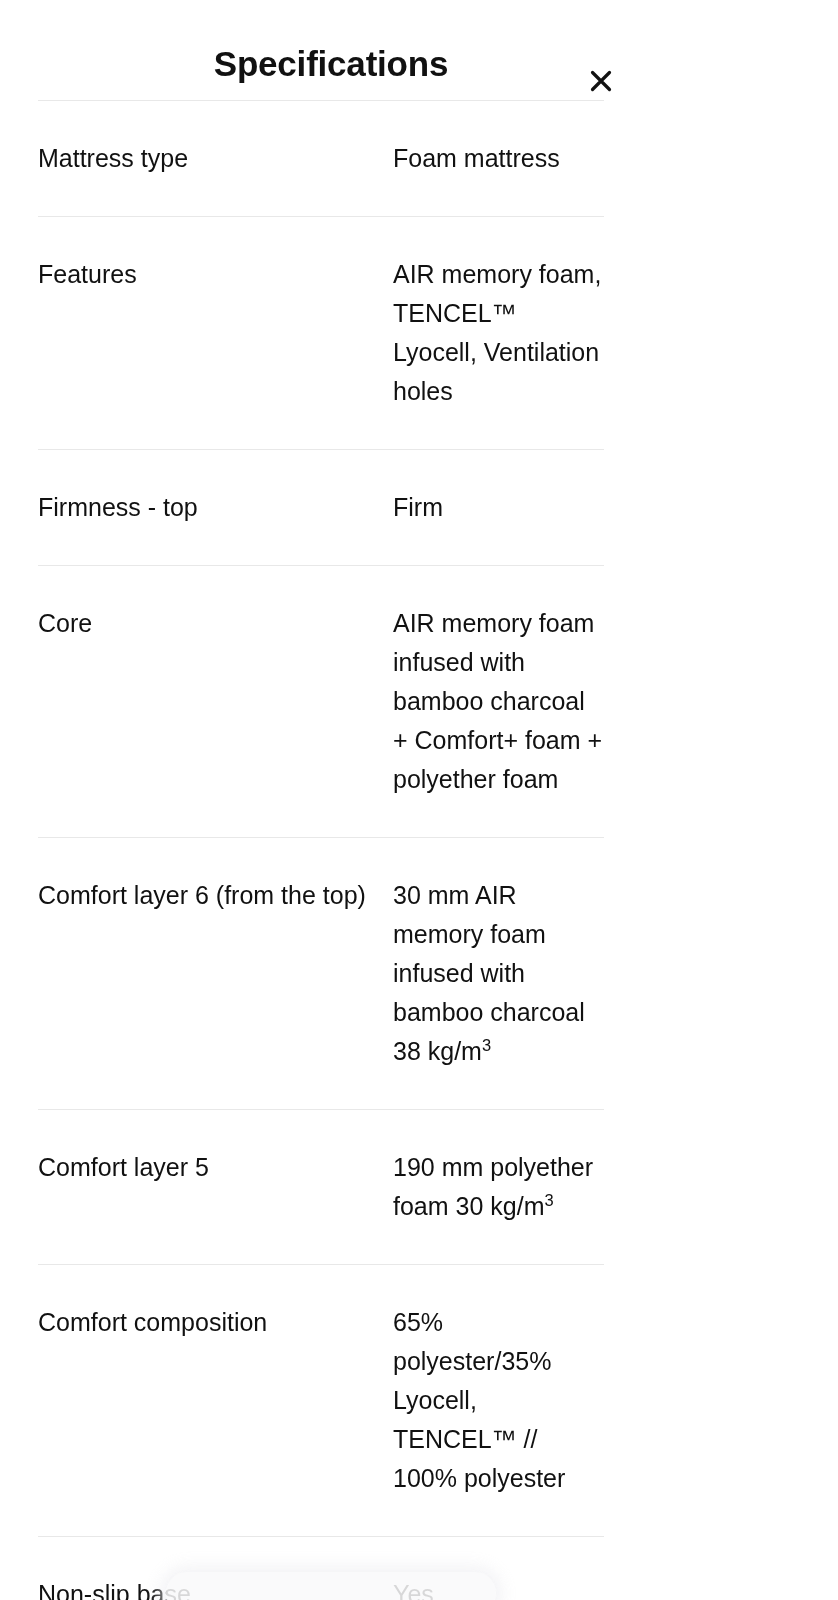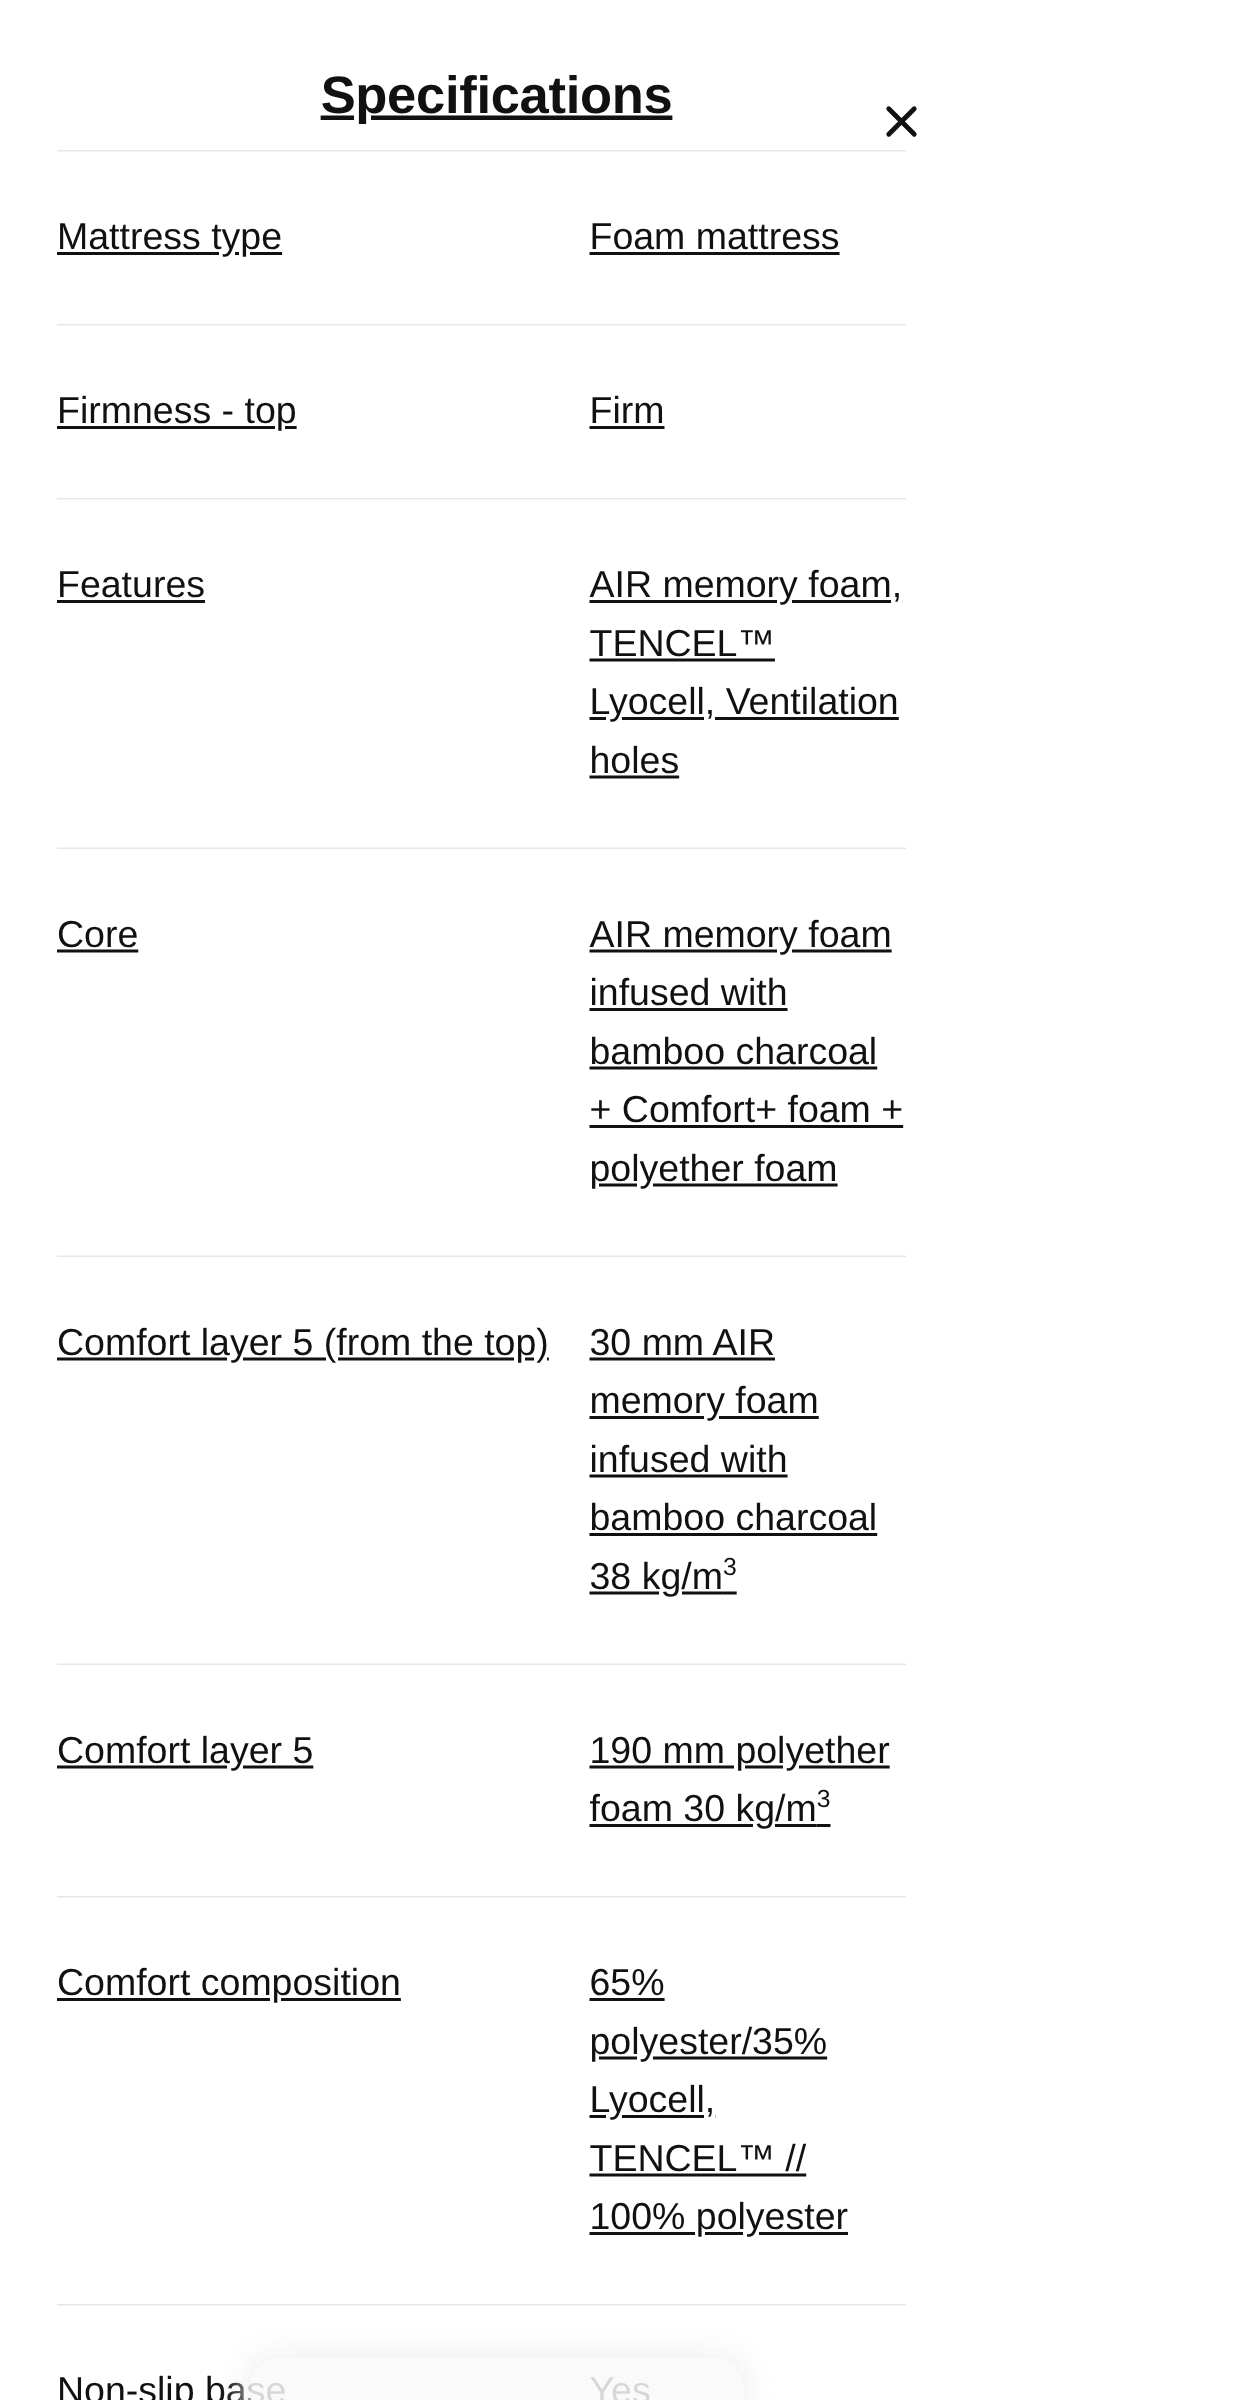--- a/index.html
+++ b/index.html
@@ -15,21 +15,20 @@
     overflow: hidden;
     position: relative;
   }
 
   .modal {
     width: 662px;
     height: 1600px;
     background: #ffffff;
     position: relative;
     box-sizing: border-box;
-    text-decoration: underline;
   }
 
   
   .modal-header {
     position: relative;
     height: 100px;
     display: flex;
     align-items: center;
     justify-content: center;
   }
@@ -135,33 +134,33 @@
       </span>
     </button>
   </div>
 
   <div class="spec-table">
       <div class="spec-row">
         <div class="spec-label">Mattress type</div>
         <div class="spec-value">Foam mattress</div>
       </div>
       <div class="spec-row">
+        <div class="spec-label">Features</div>
+        <div class="spec-value">AIR memory foam, TENCEL™ Lyocell, Ventilation holes</div>
+      </div>
+      <div class="spec-row">
         <div class="spec-label">Firmness - top</div>
         <div class="spec-value">Firm</div>
-      </div>
-      <div class="spec-row">
-        <div class="spec-label">Features</div>
-        <div class="spec-value">AIR memory foam, TENCEL™ Lyocell, Ventilation holes</div>
       </div>
       <div class="spec-row">
         <div class="spec-label">Core</div>
         <div class="spec-value">AIR memory foam infused with bamboo charcoal + Comfort+ foam + polyether foam</div>
       </div>
       <div class="spec-row">
-        <div class="spec-label">Comfort layer 5 (from the top)</div>
+        <div class="spec-label">Comfort layer 6 (from the top)</div>
         <div class="spec-value">30 mm AIR memory foam infused with bamboo charcoal 38 kg/m<sup>3</sup></div>
       </div>
       <div class="spec-row">
         <div class="spec-label">Comfort layer 5</div>
         <div class="spec-value">190 mm polyether foam 30 kg/m<sup>3</sup></div>
       </div>
       <div class="spec-row">
         <div class="spec-label">Comfort composition</div>
         <div class="spec-value">65% polyester/35% Lyocell, TENCEL™ // 100% polyester</div>
       </div>

